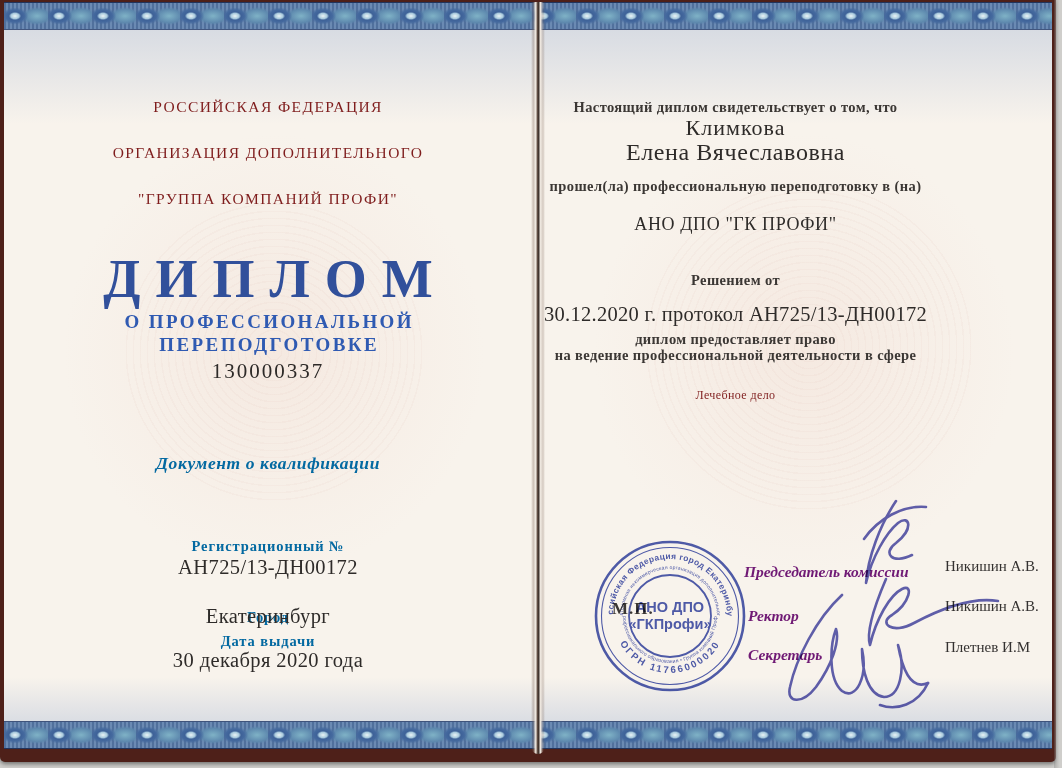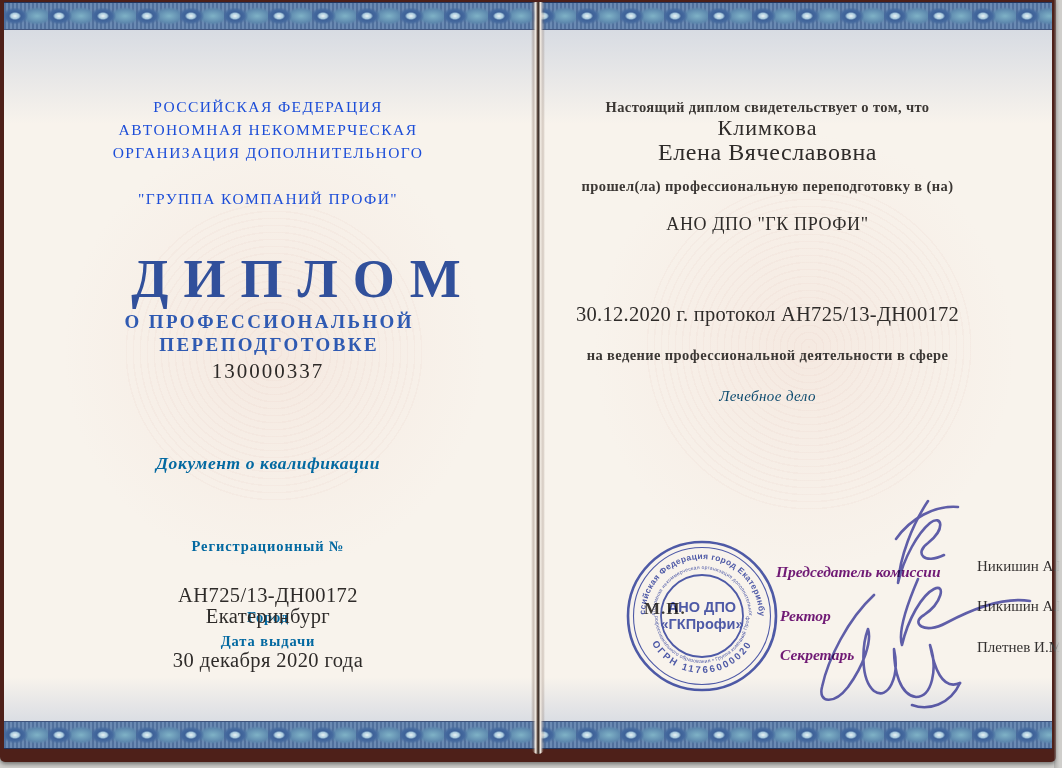--- a/index.html
+++ b/index.html
@@ -23,35 +23,35 @@
   .speckle.bottom{bottom:27px;height:45px;background:linear-gradient(0deg, rgba(140,165,205,.28), rgba(140,165,205,0));}
   .rosette{position:absolute;border-radius:50%;pointer-events:none;opacity:.5;
     background:repeating-radial-gradient(circle, rgba(214,168,158,.14) 0 1.5px, rgba(0,0,0,0) 1.5px 7px);}
   .tint{position:absolute;pointer-events:none;
     background:radial-gradient(ellipse at 50% 48%, rgba(238,210,198,.30), rgba(0,0,0,0) 62%);}
   .fold{position:absolute;left:531px;top:2px;width:14px;height:752px;border-radius:0 0 7px 7px;
     background:linear-gradient(90deg, rgba(110,85,70,0) 0%, rgba(120,95,80,.35) 16%, #f2ece4 34%,
       #5a463c 47%, #2e221d 52%, #efe8e0 68%, rgba(120,95,80,.28) 86%, rgba(110,85,70,0) 100%);}
   .page{position:absolute;top:2px;height:747px;}
   .page-left{left:4px;width:528px;}
-  .page-right{left:544px;width:447px;}
+  .page-right{left:512px;width:447px;}
   .cline{position:absolute;left:0;width:100%;text-align:center;white-space:nowrap;}
-  .org{font-size:15.5px;letter-spacing:1.4px;color:#1d4ed8;}
+  .org{font-size:15.5px;letter-spacing:1.4px;color:#7f1d1d;}
   .title{font-size:54px;font-weight:bold;color:#31509b;letter-spacing:15px;text-indent:15px;}
   .subtitle{font-size:19px;font-weight:bold;color:#2f5ab2;letter-spacing:2.4px;text-indent:2.4px;}
   .dipnum{font-size:21px;letter-spacing:2px;color:#2d2a28;}
   .qualnote{font-size:17.5px;font-weight:bold;font-style:italic;color:#0369a1;letter-spacing:.6px;}
   .lbl{font-size:14.5px;font-weight:bold;letter-spacing:.9px;color:#0369a1;}
   .val{font-size:20.5px;color:#2e2b29;letter-spacing:.4px;}
   .intro{font-size:14.5px;font-weight:bold;letter-spacing:.4px;color:#3b3734;}
   .person1{font-size:22px;color:#2e2b29;letter-spacing:1px;}
   .person2{font-size:24px;color:#2e2b29;letter-spacing:.6px;}
   .orgname{font-size:18px;color:#2e2b29;letter-spacing:.6px;}
   .protocol{font-size:20.5px;color:#2e2b29;letter-spacing:.3px;}
-  .field{font-size:15px;color:#0c4a6e;letter-spacing:.4px;font-style:italic;}
+  .field{font-size:12px;color:#7f1d1d;letter-spacing:.4px;}
   .mp{position:absolute;font-size:17px;font-weight:bold;letter-spacing:1px;color:#3b3734;}
   .role{position:absolute;font-size:15.5px;font-weight:bold;font-style:italic;color:#701a75;white-space:nowrap;margin-left:40px;}
   .signame{position:absolute;font-size:15px;color:#343130;white-space:nowrap;}
   .stamp-svg,.sig-svg{position:absolute;mix-blend-mode:multiply;}
   .stamp-svg{opacity:.92;} .sig-svg{opacity:.88;}
   .edge-right{position:absolute;right:0;top:0;width:8px;height:768px;
     background:linear-gradient(90deg, rgba(90,90,90,.25), #cfcecb 70%);}
 </style>
 </head>
 <body>
@@ -65,47 +65,48 @@
     <div class="speckle top"></div>
     <div class="speckle bottom"></div>
     <div class="tint" style="left:30px;top:120px;width:480px;height:480px;"></div>
     <div class="tint" style="left:560px;top:120px;width:480px;height:480px;"></div>
     <div class="rosette" style="left:120px;top:200px;width:300px;height:300px;"></div>
     <div class="rosette" style="left:640px;top:180px;width:330px;height:330px;"></div>
   </div>
 
   <div class="page page-left">
     <div class="cline org" style="top:96px;">РОССИЙСКАЯ ФЕДЕРАЦИЯ</div>
-    <div class="cline org" style="top:119px;">АВТОНОМНАЯ НЕКОММЕРЧЕСКАЯ</div>
     <div class="cline org" style="top:142px;">ОРГАНИЗАЦИЯ ДОПОЛНИТЕЛЬНОГО</div>
     <div class="cline org" style="top:188px;">"ГРУППА КОМПАНИЙ ПРОФИ"</div>
 
-    <div class="cline title" style="top:246px;padding-left:28px;">ДИПЛОМ</div>
+    <div class="cline title" style="top:246px;">ДИПЛОМ</div>
     <div class="cline subtitle" style="top:309px;">О ПРОФЕССИОНАЛЬНОЙ</div>
     <div class="cline subtitle" style="top:332px;">ПЕРЕПОДГОТОВКЕ</div>
     <div class="cline dipnum" style="top:357px;">130000337</div>
 
     <div class="cline qualnote" style="top:451px;">Документ о квалификации</div>
 
     <div class="cline lbl" style="top:536px;">Регистрационный №</div>
-    <div class="cline val" style="top:554px;margin-top:28px;">АН725/13-ДН00172</div>
+    <div class="cline val" style="top:554px;">АН725/13-ДН00172</div>
     <div class="cline lbl" style="top:587px;margin-top:20px;">Город</div>
     <div class="cline val" style="top:603px;">Екатеринбург</div>
     <div class="cline lbl" style="top:631px;">Дата выдачи</div>
     <div class="cline val" style="top:647px;">30 декабря 2020 года</div>
   </div>
 
   <div class="page page-right">
     <div class="cline intro" style="top:97px;">Настоящий диплом свидетельствует о том, что</div>
     <div class="cline person1" style="top:113px;">Климкова</div>
     <div class="cline person2" style="top:137px;">Елена Вячеславовна</div>
     <div class="cline intro" style="top:176px;">прошел(ла) профессиональную переподготовку в (на)</div>
     <div class="cline orgname" style="top:212px;">АНО ДПО "ГК ПРОФИ"</div>
 
+    <div class="cline intro" style="top:270px;">Решением от</div>
     <div class="cline protocol" style="top:301px;">30.12.2020 г. протокол АН725/13-ДН00172</div>
+    <div class="cline intro" style="top:329px;">диплом предоставляет право</div>
     <div class="cline intro" style="top:345px;">на ведение профессиональной деятельности в сфере</div>
     <div class="cline field" style="top:386px;">Лечебное дело</div>
 
     <div class="mp" style="left:100px;top:597px;">М.П.</div>
 
     <div class="role" style="left:192px;top:561px;">Председатель комиссии</div>
     <div class="role" style="left:196px;top:605px;">Ректор</div>
     <div class="role" style="left:196px;top:644px;">Секретарь</div>
 
     <div class="signame" style="left:433px;top:556px;">Никишин А.В.</div>

